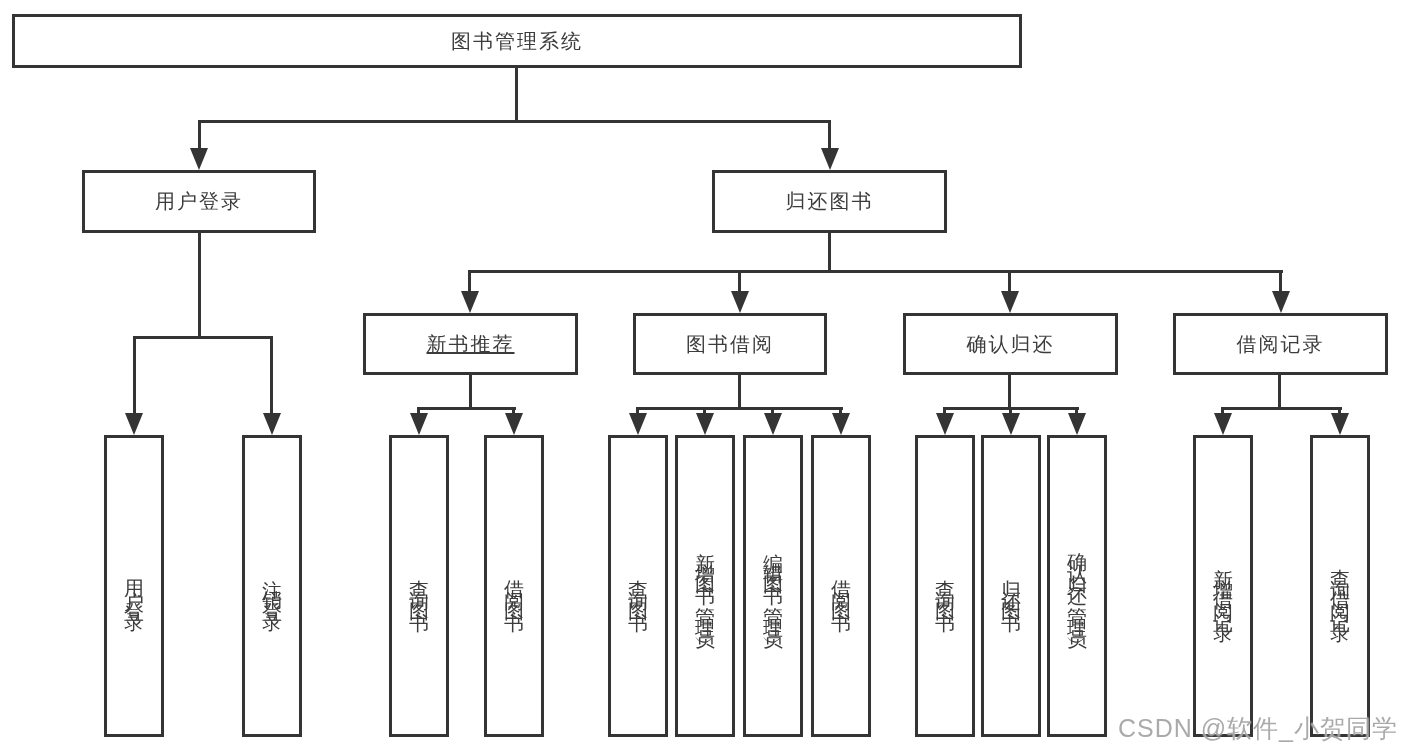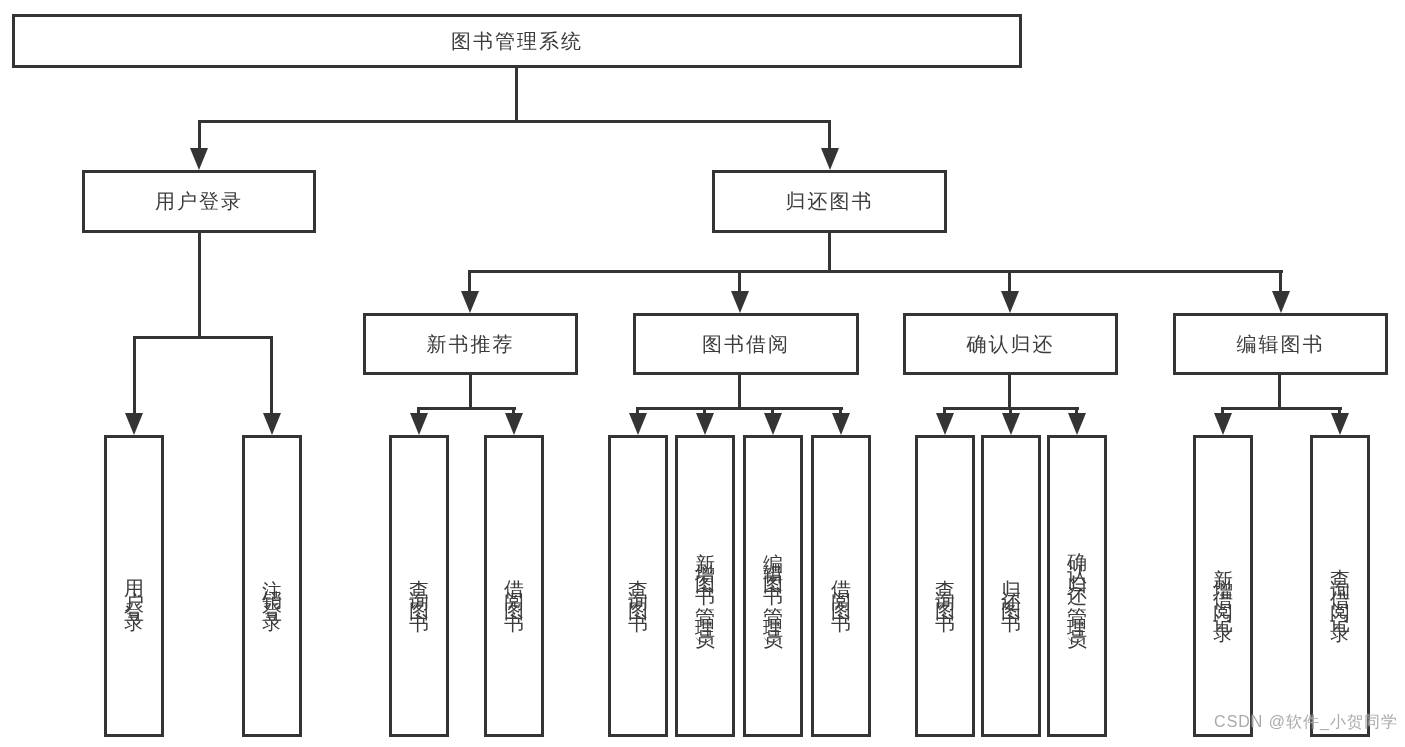--- a/index.html
+++ b/index.html
@@ -30,21 +30,21 @@
   .hline { position: absolute; height: 3px; background: var(--line, #343434); }
   .arrow {
     position: absolute; width: 0; height: 0;
     border-left: 9px solid transparent;
     border-right: 9px solid transparent;
     border-top: 22px solid var(--line, #343434);
   }
   .watermark {
     position: absolute;
     top: 712px; right: 7px;
-    font-size: 16px;
+    font-size: 25px;
     color: rgba(158, 158, 158, 0.88);
     letter-spacing: 1px;
     text-shadow: 0 0 2px #ffffff;
     white-space: nowrap;
   }
 </style>
 </head>
 <body>
 
 <div class="canvas">
@@ -72,24 +72,24 @@
   <div class="hline" style="left:469px; top:270px; width:814px;"></div>
   <div class="vline" style="left:468px; top:270px; height:24px;"></div>
   <div class="arrow" style="left:461px; top:291px;"></div>
   <div class="vline" style="left:738px; top:270px; height:24px;"></div>
   <div class="arrow" style="left:731px; top:291px;"></div>
   <div class="vline" style="left:1008px; top:270px; height:24px;"></div>
   <div class="arrow" style="left:1001px; top:291px;"></div>
   <div class="vline" style="left:1279px; top:270px; height:24px;"></div>
   <div class="arrow" style="left:1272px; top:291px;"></div>
 
-  <div class="box" style="left:363px; top:313px; width:215px; height:62px;">新书推荐</div>
-  <div class="box" style="left:633px; top:313px; width:226px; height:62px;">图书借阅</div>
+  <div class="box" style="left:363px; top:313px; width:215px; height:62px;text-decoration:underline;">新书推荐</div>
+  <div class="box" style="left:633px; top:313px; width:194px; height:62px;">图书借阅</div>
   <div class="box" style="left:903px; top:313px; width:215px; height:62px;">确认归还</div>
-  <div class="box" style="left:1173px; top:313px; width:215px; height:62px;">编辑图书</div>
+  <div class="box" style="left:1173px; top:313px; width:215px; height:62px;">借阅记录</div>
 
   <div class="vline" style="left:469px; top:375px; height:34px;"></div>
   <div class="hline" style="left:418px; top:407px; width:98px;"></div>
   <div class="vline" style="left:417px; top:407px; height:10px;"></div>
   <div class="arrow" style="left:410px; top:413px;"></div>
   <div class="vline" style="left:512px; top:407px; height:10px;"></div>
   <div class="arrow" style="left:505px; top:413px;"></div>
 
   <div class="vline" style="left:738px; top:375px; height:34px;"></div>
   <div class="hline" style="left:637px; top:407px; width:206px;"></div>

